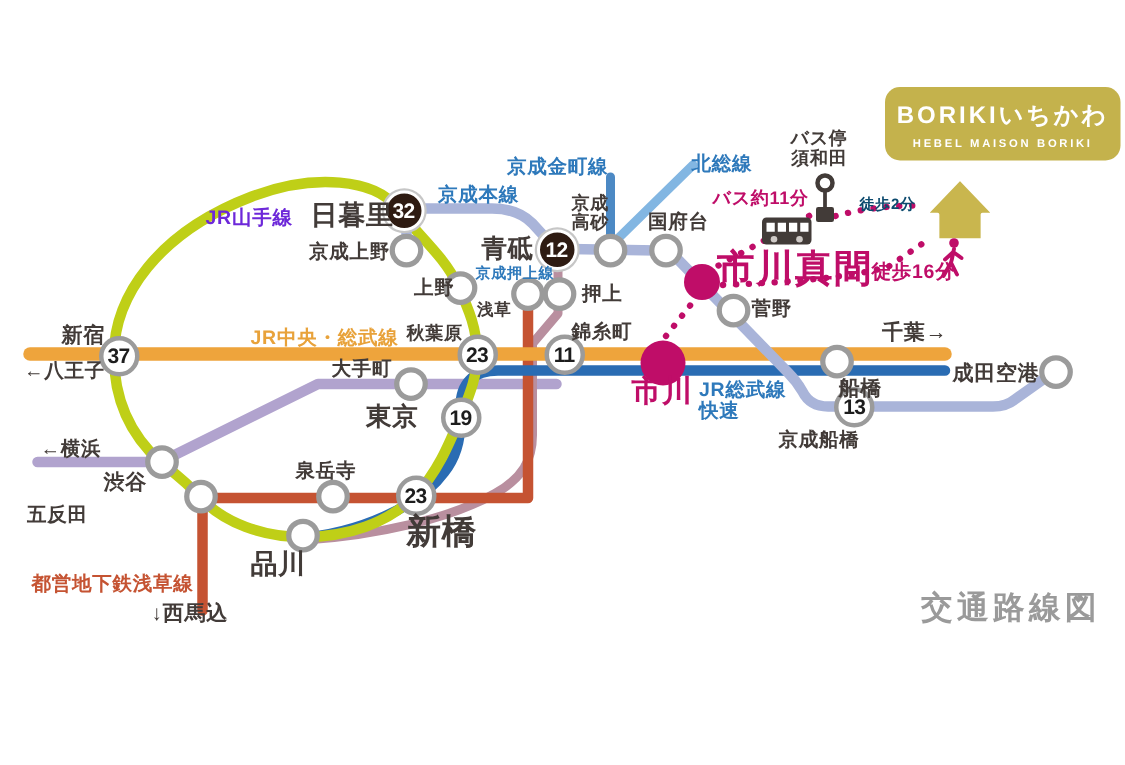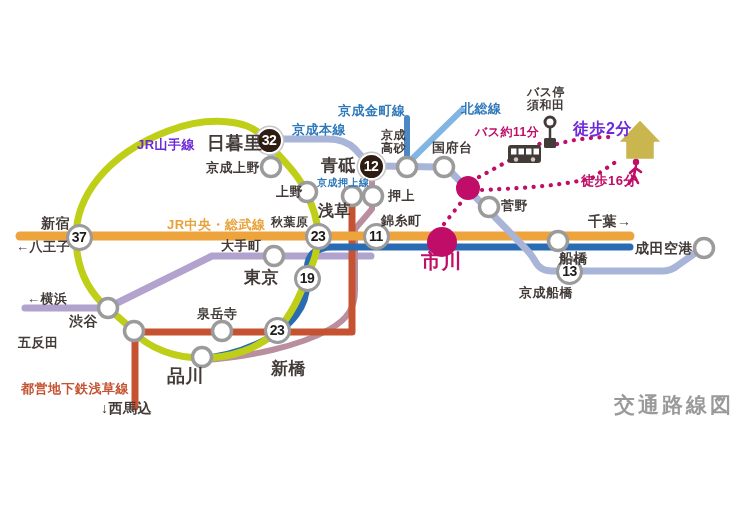--- a/index.html
+++ b/index.html
@@ -128,53 +128,60 @@
       <span>13</span>
     </div>
 
   <div class="lbl" style="left:207px;top:134px;font-size:18px">日暮里</div>
   <div class="lbl" style="left:206px;top:161px;font-size:13px">京成上野</div>
   <div class="lbl" style="left:276px;top:185px;font-size:13px">上野</div>
   <div class="lbl" style="left:321px;top:157px;font-size:17px">青砥</div>
   <div class="lbl" style="left:381px;top:129px;font-size:12px;text-align:left">京成
 高砂</div>
   <div class="lbl" style="left:388px;top:189px;font-size:13px">押上</div>
-  <div class="lbl" style="left:318px;top:202px;font-size:16px">浅草</div>
+  <div class="lbl" style="left:318px;top:202px;font-size:11px">浅草</div>
   <div class="lbl" style="left:381px;top:214px;font-size:13px">錦糸町</div>
   <div class="lbl" style="left:271px;top:216px;font-size:12px">秋葉原</div>
   <div class="lbl" style="left:221px;top:239px;font-size:13px">大手町</div>
   <div class="lbl" style="left:244px;top:269px;font-size:17px">東京</div>
-  <div class="lbl" style="left:271px;top:360px;font-size:17px">新橋</div>
+  <div class="lbl" style="left:271px;top:342px;font-size:23px">新橋</div>
   <div class="lbl" style="left:197px;top:307px;font-size:13px">泉岳寺</div>
   <div class="lbl" style="left:167px;top:367px;font-size:18px">品川</div>
   <div class="lbl" style="left:18px;top:336px;font-size:13px">五反田</div>
   <div class="lbl" style="left:69px;top:314px;font-size:14px">渋谷</div>
   <div class="lbl" style="left:41px;top:216px;font-size:14px">新宿</div>
   <div class="lbl" style="left:432px;top:141px;font-size:13px">国府台</div>
   <div class="lbl" style="left:501px;top:199px;font-size:13px">菅野</div>
   <div class="lbl" style="left:559px;top:251px;font-size:14px">船橋</div>
   <div class="lbl" style="left:519px;top:286px;font-size:13px">京成船橋</div>
   <div class="lbl" style="left:635px;top:241px;font-size:14px">成田空港</div>
   <div class="lbl" style="left:421px;top:251px;font-size:20px;color:#bf0d68">市川</div>
+  <div class="lbl" style="left:478px;top:166px;font-size:25px;color:#bf0d68;letter-spacing:1px">市川真間</div>
 
   <div class="lbl" style="left:137px;top:138px;font-size:13px;color:#6d28d9">JR山手線</div>
   <div class="lbl" style="left:292px;top:123px;font-size:13px;color:#2e79bb">京成本線</div>
   <div class="lbl" style="left:338px;top:104px;font-size:13px;color:#2e79bb">京成金町線</div>
   <div class="lbl" style="left:461px;top:102px;font-size:13px;color:#2e79bb">北総線</div>
   <div class="lbl" style="left:317px;top:178px;font-size:10px;color:#2e79bb">京成押上線</div>
   <div class="lbl" style="left:167px;top:218px;font-size:13px;color:#e8a23a">JR中央・総武線</div>
+  <div class="lbl" style="left:466px;top:253px;font-size:13px;color:#2e79bb">JR総武線
+快速</div>
   <div class="lbl" style="left:21px;top:382px;font-size:13px;color:#c55332">都営地下鉄浅草線</div>
 
   <div class="lbl" style="left:16px;top:240px;font-size:13px">←八王子</div>
   <div class="lbl" style="left:27px;top:292px;font-size:13px">←横浜</div>
   <div class="lbl" style="left:101px;top:401px;font-size:14px">↓西馬込</div>
   <div class="lbl" style="left:588px;top:214px;font-size:14px">千葉→</div>
 
   <div class="lbl" style="left:475px;top:126px;font-size:12px;color:#bf0d68">バス約11分</div>
-  <div class="lbl" style="left:573px;top:120px;font-size:16px;color:#6d28d9">徒歩2分</div>
+  <div class="lbl" style="left:573px;top:132px;font-size:10px;color:#0c4a6e">徒歩2分</div>
   <div class="lbl" style="left:581px;top:174px;font-size:13px;color:#bf0d68">徒歩16分</div>
-  <div class="lbl" style="left:527px;top:86px;font-size:12px;text-align:left">バス停
+  <div class="lbl" style="left:527px;top:86px;font-size:12px;text-align:right">バス停
 須和田</div>
 
+  <div class="logo">
+    <div class="t">BORIKIいちかわ</div>
+    <div class="s">HEBEL MAISON BORIKI</div>
+  </div>
 
   <div class="caption">交通路線図</div>
 
 </div>
 
 </body></html>

